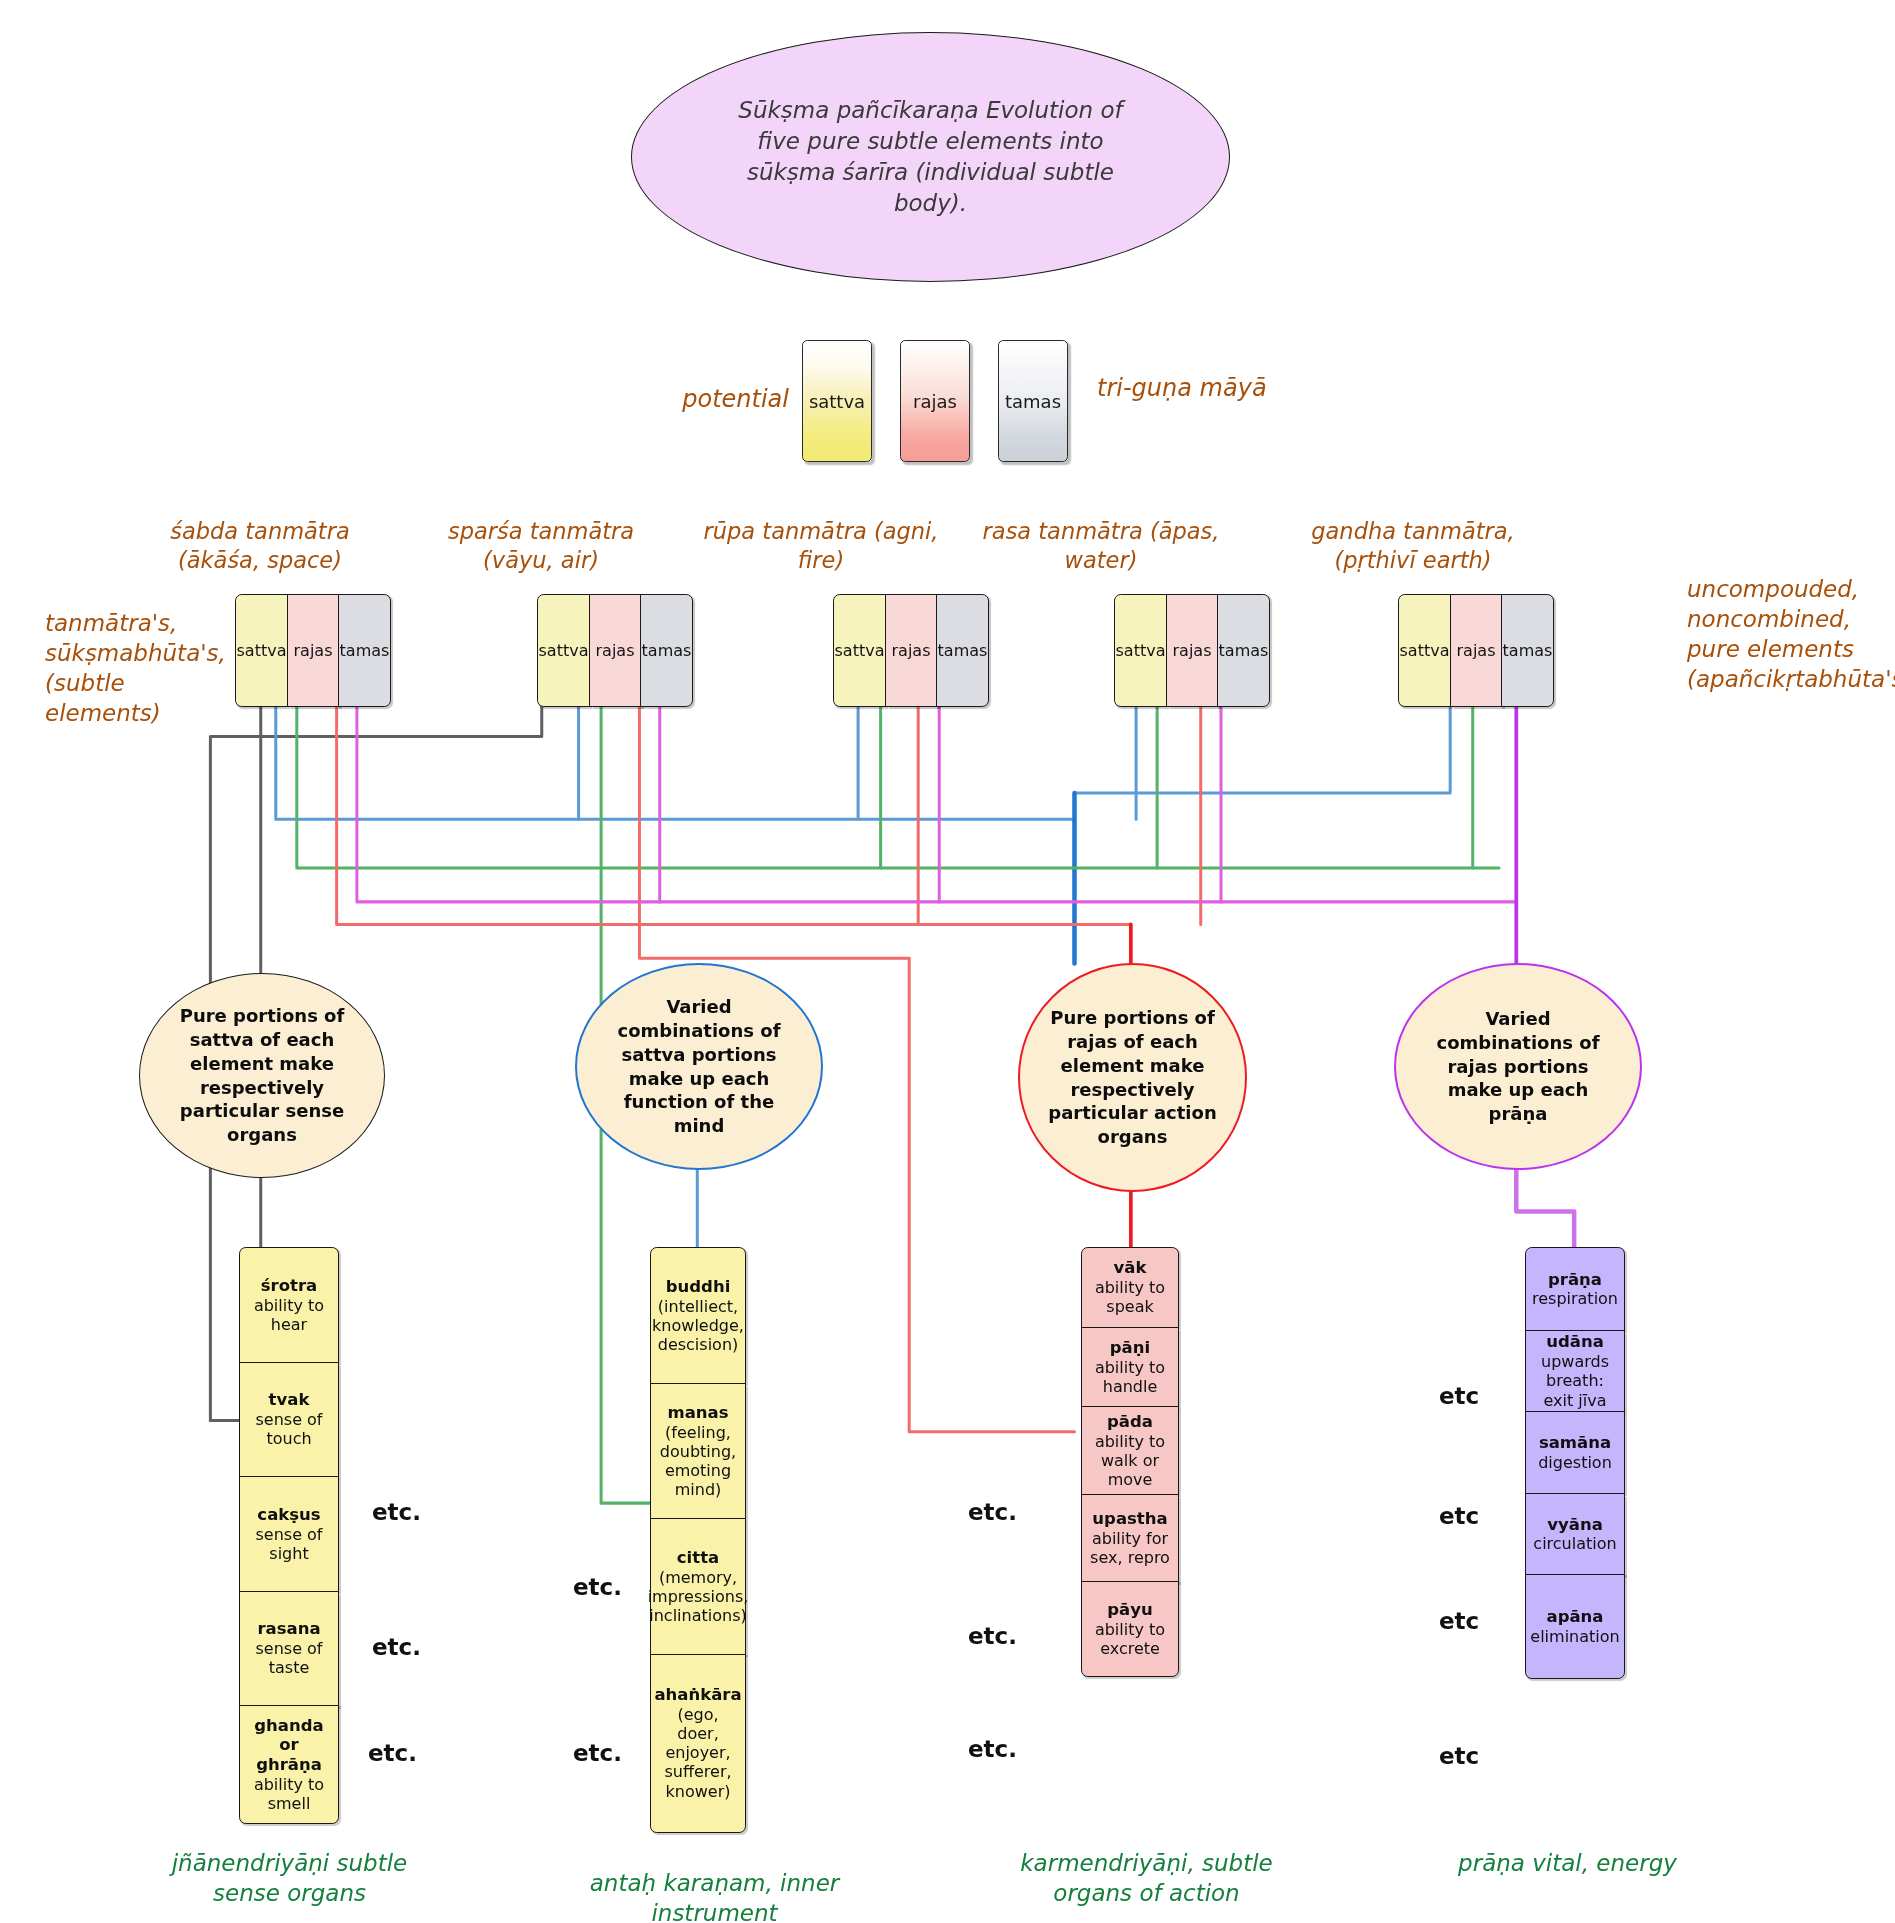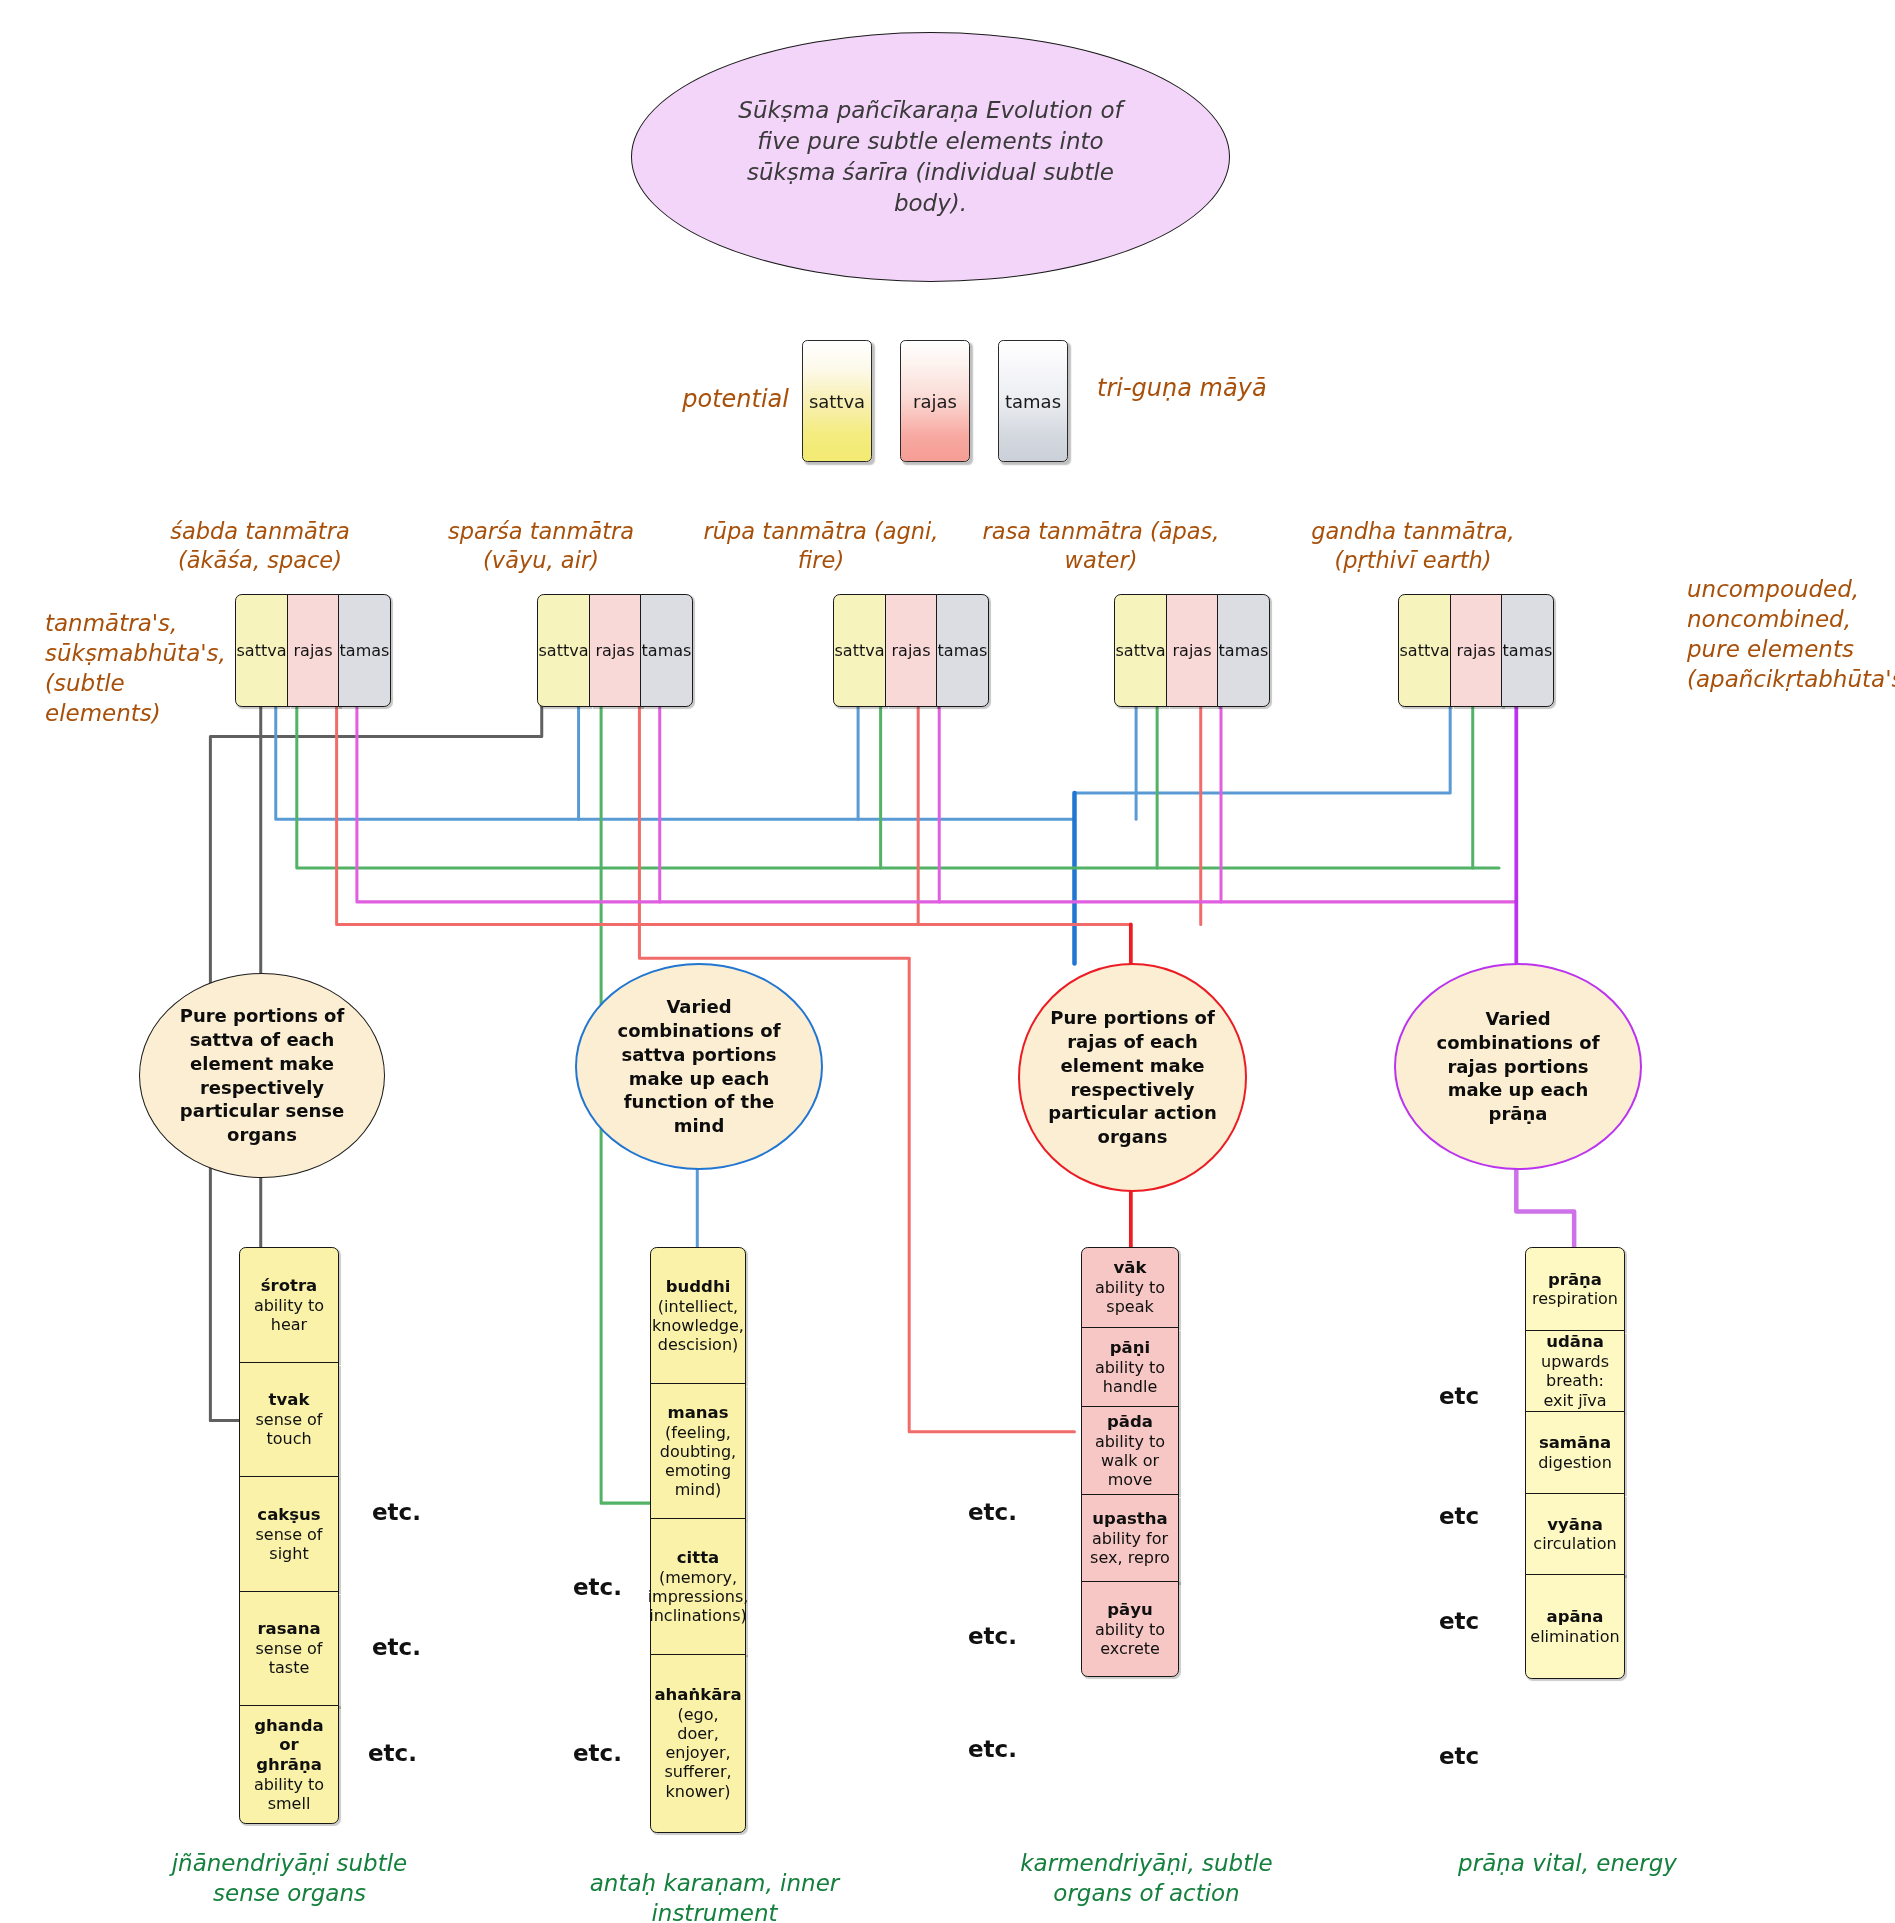--- a/index.html
+++ b/index.html
@@ -72,21 +72,21 @@
   .leafcol{position:absolute;}
   .leaf{
     border:1.5px solid #171717;box-sizing:border-box;
     display:flex;align-items:center;justify-content:center;text-align:center;
     padding:3px 4.5px;box-shadow:1.5px 1.5px 0.8px rgba(0,0,0,.2);
   }
   .leaf .lt{font-size:16px;line-height:1.2;color:#101010;}
   .leaf .lt b{display:block;font-size:16.5px;}
   .leaf.yellow{background:#f9f2a8;}
   .leaf.pink{background:#f6c7c4;}
-  .leaf.salmon{background:#fef9c3;}
+  .leaf.salmon{background:#c4b5fd;}
   .leaf.first{border-radius:6.8px 6.8px 0 0;}
   .leaf.last{border-radius:0 0 6.8px 6.8px;margin-top:-1.5px;}
   .leaf.mid{margin-top:-1.5px;align-items:center;}
 
   .etc{
     position:absolute;font-weight:bold;font-size:23px;color:#111;
   }
 
   
   .bcap{

